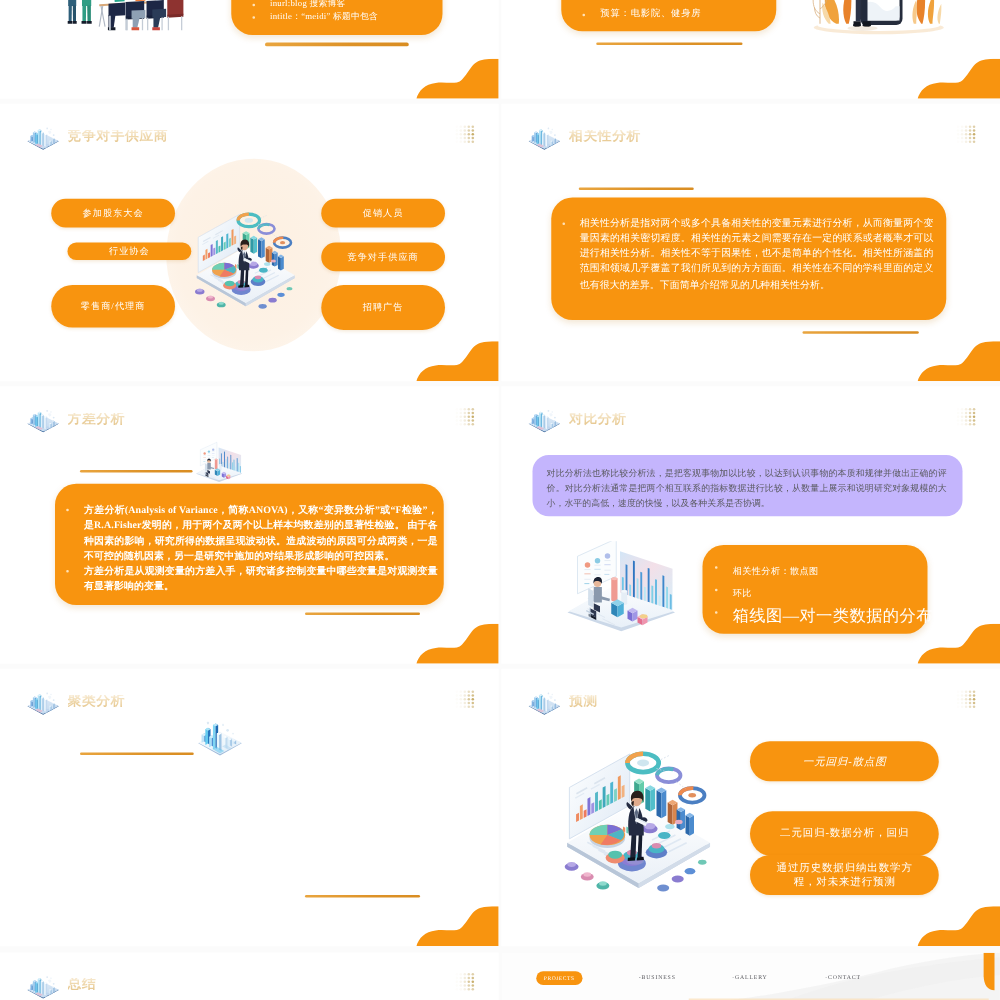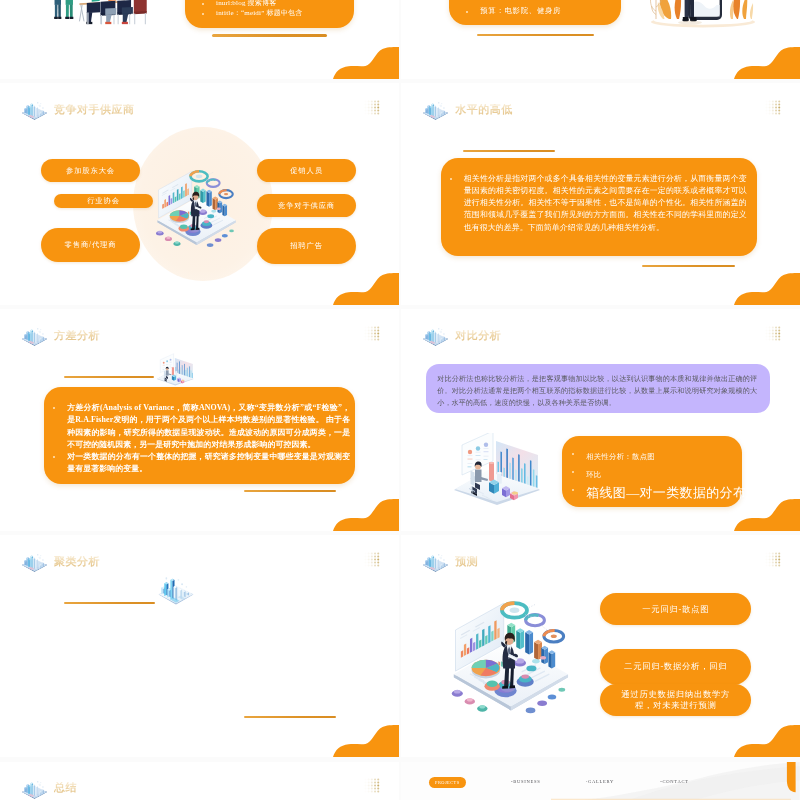--- a/index.html
+++ b/index.html
@@ -554,21 +554,21 @@
 
     <path d="M20 32 L28 36 L23 38.5 L15 34.5 Z" fill="#e2b8cd" opacity=".75"></path>
     <path d="M29 35.5 L35 38.5 L31.5 40.2 L25.5 37.2 Z" fill="#c3d9ef" opacity=".8"></path>
     <path d="M35 32.5 L41 35.5 L38 37 L32 34 Z" fill="#b9d3ee" opacity=".7"></path>
 
     <rect x="33.5" y="5.5" width="2.4" height="3" rx=".6" fill="#dfe9f4"></rect>
     <rect x="40" y="7.5" width="2" height="2.4" rx=".6" fill="#eaf1f8"></rect>
     <circle cx="45.5" cy="18" r="1.5" fill="#dbe8f5"></circle>
     <path d="M36 12 C38 10 41 11 41.6 13 C42 15 40 16.5 38 16 Z" fill="#f1f6fb"></path>
   </svg></div>
-            <div class="s-title">水平的高低</div>
+            <div class="s-title">相关性分析</div>
           </div>
           <div class="dots"><svg viewBox="0 0 16.5 15.5" width="100%" height="100%">
               <circle cx="1.5" cy="1.5" r="1.05" fill="#b8963f" opacity="0.017"></circle>
               <circle cx="4.8" cy="1.5" r="1.05" fill="#b8963f" opacity="0.048"></circle>
               <circle cx="8.1" cy="1.5" r="1.05" fill="#b8963f" opacity="0.130"></circle>
               <circle cx="11.399999999999999" cy="1.5" r="1.05" fill="#b8963f" opacity="0.312"></circle>
               <circle cx="14.7" cy="1.5" r="1.05" fill="#b8963f" opacity="0.443"></circle>
               <circle cx="1.5" cy="4.6" r="1.05" fill="#b8963f" opacity="0.025"></circle>
               <circle cx="4.8" cy="4.6" r="1.05" fill="#b8963f" opacity="0.068"></circle>
               <circle cx="8.1" cy="4.6" r="1.05" fill="#b8963f" opacity="0.178"></circle>
@@ -801,21 +801,21 @@
     </g>
 
     <path d="M18.5 51 L22.5 53 L22.5 39.5 L18.5 37.5 Z" fill="#d4e0ec"></path>
     <path d="M17 55.5 L23 58.5" stroke="#c2d0e0" stroke-width="1"></path>
     <path d="M20 53 L20 61" stroke="#c2d0e0" stroke-width=".9"></path>
   </svg></div>
           <div class="hline" style="left:64.2px;top:67.3px;width:90px;"></div>
           <div class="obox" style="left:44px;top:77.8px;width:311px;height:97px;font-weight:bold;">
             <ul style="position:absolute;left:8.2px;width:298px;top:15px;">
               <li>方差分析(Analysis of Variance，简称ANOVA)，又称“变异数分析”或“F检验”，是R.A.Fisher发明的，用于两个及两个以上样本均数差别的显著性检验。 由于各种因素的影响，研究所得的数据呈现波动状。造成波动的原因可分成两类，一是不可控的随机因素，另一是研究中施加的对结果形成影响的可控因素。</li>
-              <li>对一类数据的分布有一个整体的把握，研究诸多控制变量中哪些变量是对观测变量有显著影响的变量。</li>
+              <li>方差分析是从观测变量的方差入手，研究诸多控制变量中哪些变量是对观测变量有显著影响的变量。</li>
             </ul>
           </div>
           <div class="hline" style="left:244.3px;top:180.9px;width:92px;"></div>
           <div class="wave"><svg viewBox="0 0 66 32" width="100%" height="100%" preserveAspectRatio="none">
     <path d="M0 32 C2.2 25 7 20.3 15.5 19.3 C22 18.5 27 19.8 32.5 19 C39 18 42.5 5.2 49.5 2 C53.5 0.2 58 0 66 0 L66 32 Z" fill="#f8940f"></path>
   </svg></div>
         </div>
         <div class="slide">
           <div class="s-head">
             <div class="s-logo"><svg viewBox="0 0 56 44" width="100%" height="100%">
@@ -1485,21 +1485,21 @@
      <path d="M68.8 67 C65.4 64.6 64.2 61.4 65.8 60 L70.6 64.2 Z" fill="#232b42"></path>
 
      <ellipse cx="74.4" cy="58.6" rx="4.6" ry="5.2" fill="#e0ab8d" transform="rotate(16 74.4 58.6)"></ellipse>
      <path d="M69.6 59.8 C67.8 53.6 71 49.6 75.4 50 C79.8 50.4 81.2 54.4 80 60.4 C79.2 55.6 77 56.8 74 56.4 C71.6 56.1 70.4 56.6 69.6 59.8 Z" fill="#2a1f1c"></path>
      <path d="M69.6 59.8 C69 62 70 63.6 71.4 63.8 L71.8 59.2 Z" fill="#2a1f1c"></path>
 
      <path d="M74.4 74 L84 78.6 L82.2 81.6 L72.6 77 Z" fill="#f4f7fb"></path>
      <path d="M74.4 74 L84 78.6 L83.4 79.6 L73.8 75 Z" fill="#dde6f0"></path>
    </g>
   </svg></div>
-          <div class="pill" style="left:199px;top:58px;width:151px;height:32px;border-radius:20px;font-size:8.4px;letter-spacing:.7px;padding:0 14px;box-sizing:border-box;">一元回归-散点图</div>
+          <div class="pill" style="left:199px;top:58px;width:151px;height:32px;border-radius:20px;font-size:8.4px;letter-spacing:.7px;padding:0 14px;box-sizing:border-box;font-style:italic;">一元回归-散点图</div>
           <div class="pill" style="left:199px;top:102.4px;width:151px;height:36px;border-radius:20px;font-size:8.4px;letter-spacing:.7px;padding:0 14px;box-sizing:border-box;margin-top:11px;">二元回归-数据分析，回归</div>
           <div class="pill" style="left:199px;top:149.1px;width:151px;height:31.5px;border-radius:20px;font-size:8.4px;letter-spacing:.7px;padding:0 14px;box-sizing:border-box;">通过历史数据归纳出数学方程，对未来进行预测</div>
           <div class="wave"><svg viewBox="0 0 66 32" width="100%" height="100%" preserveAspectRatio="none">
     <path d="M0 32 C2.2 25 7 20.3 15.5 19.3 C22 18.5 27 19.8 32.5 19 C39 18 42.5 5.2 49.5 2 C53.5 0.2 58 0 66 0 L66 32 Z" fill="#f8940f"></path>
   </svg></div>
         </div>
       </div>
       <div class="row">
         <div class="slide">
           <div class="s-head">

